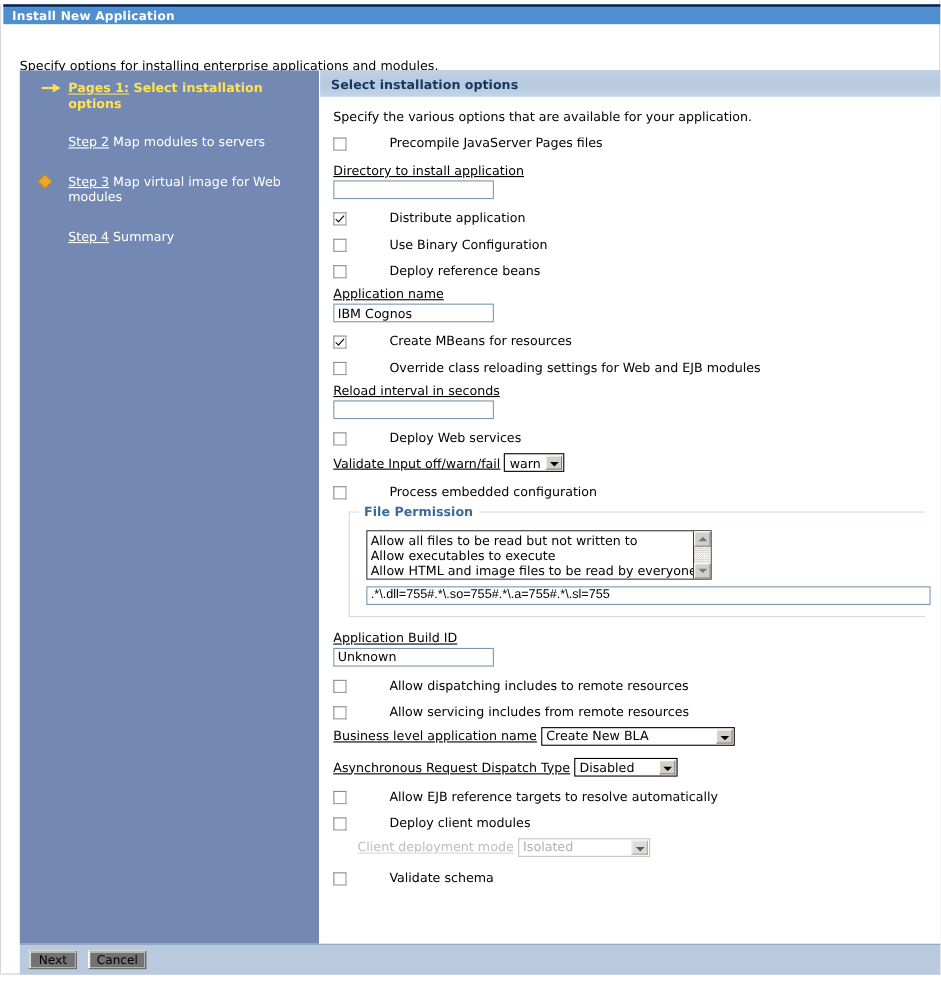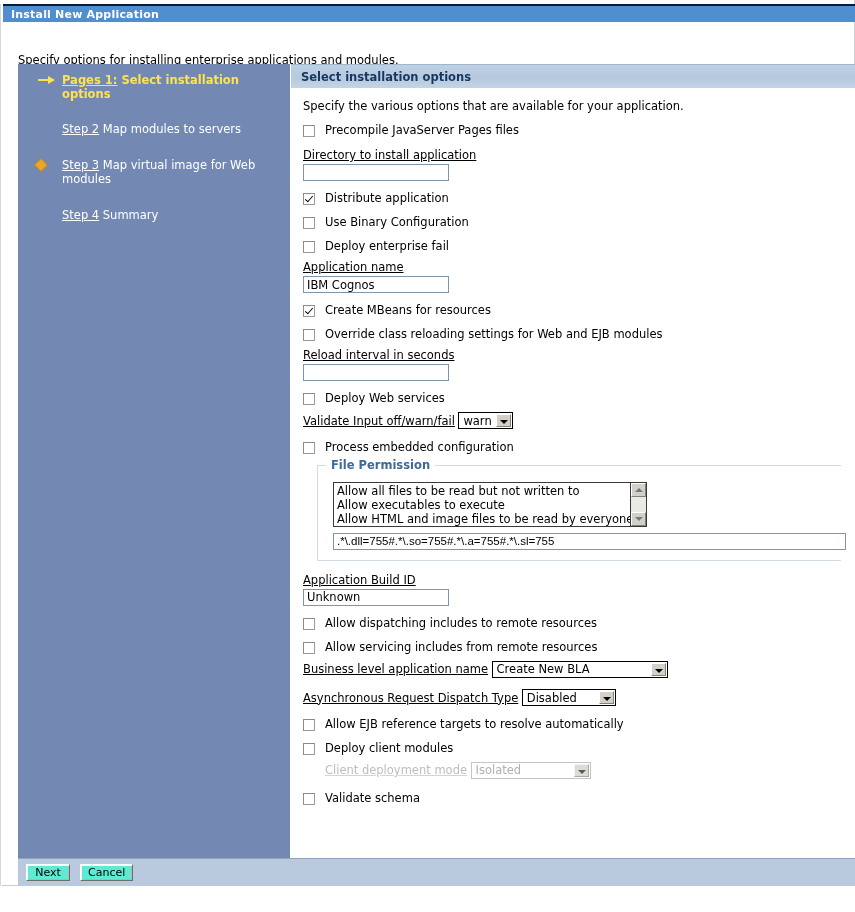--- a/index.html
+++ b/index.html
@@ -174,20 +174,21 @@
   .desc {
     font-size: 11.5px;
     margin-bottom: 11px;
   }
 
   
   .cbrow {
     display: flex;
     align-items: flex-end;
     margin-bottom: 11px;
+    gap: 29px;
   }
   .cbrow.tight { margin-bottom: 7px; }
 
   .cb {
     width: 12px; height: 12px;
     border: 1px solid #9a9a9a;
     border-top-color: #8c8c8c;
     border-left-color: #8c8c8c;
     background: #ffffff;
     box-sizing: border-box;
@@ -378,21 +379,21 @@
     background: #b9cadf;
     border-top: 1px solid #8fa6be;
     box-sizing: border-box;
     display: flex;
     align-items: center;
     padding-left: 8px;
   }
   .btn {
     min-width: 44px;
     height: 17px;
-    background: #5eead4;
+    background: #737373;
     border: 1px solid #ffffff;
     border-right-color: #6e6e6e;
     border-bottom-color: #6e6e6e;
     box-shadow: inset 1px 1px 0 #f8f8f8, inset -1px -1px 0 #b4b4b4;
     font-family: "DejaVu Sans", "Liberation Sans", sans-serif;
     font-size: 11px;
     color: #000000;
     box-sizing: border-box;
     display: inline-flex;
     align-items: center;
@@ -465,21 +466,21 @@
         <span class="cb-label">Distribute application</span>
       </div>
 
       <div class="cbrow">
         <span class="cb"></span>
         <span class="cb-label">Use Binary Configuration</span>
       </div>
 
       <div class="cbrow tight">
         <span class="cb"></span>
-        <span class="cb-label">Deploy enterprise fail</span>
+        <span class="cb-label">Deploy reference beans</span>
       </div>
 
       <div class="field-block">
         <span class="field-label">Application name</span>
         <input class="txt" type="text" value="IBM Cognos" style="">
       </div>
 
       <div class="cbrow">
         <span class="cb checked"></span>
         <span class="cb-label">Create MBeans for resources</span>

